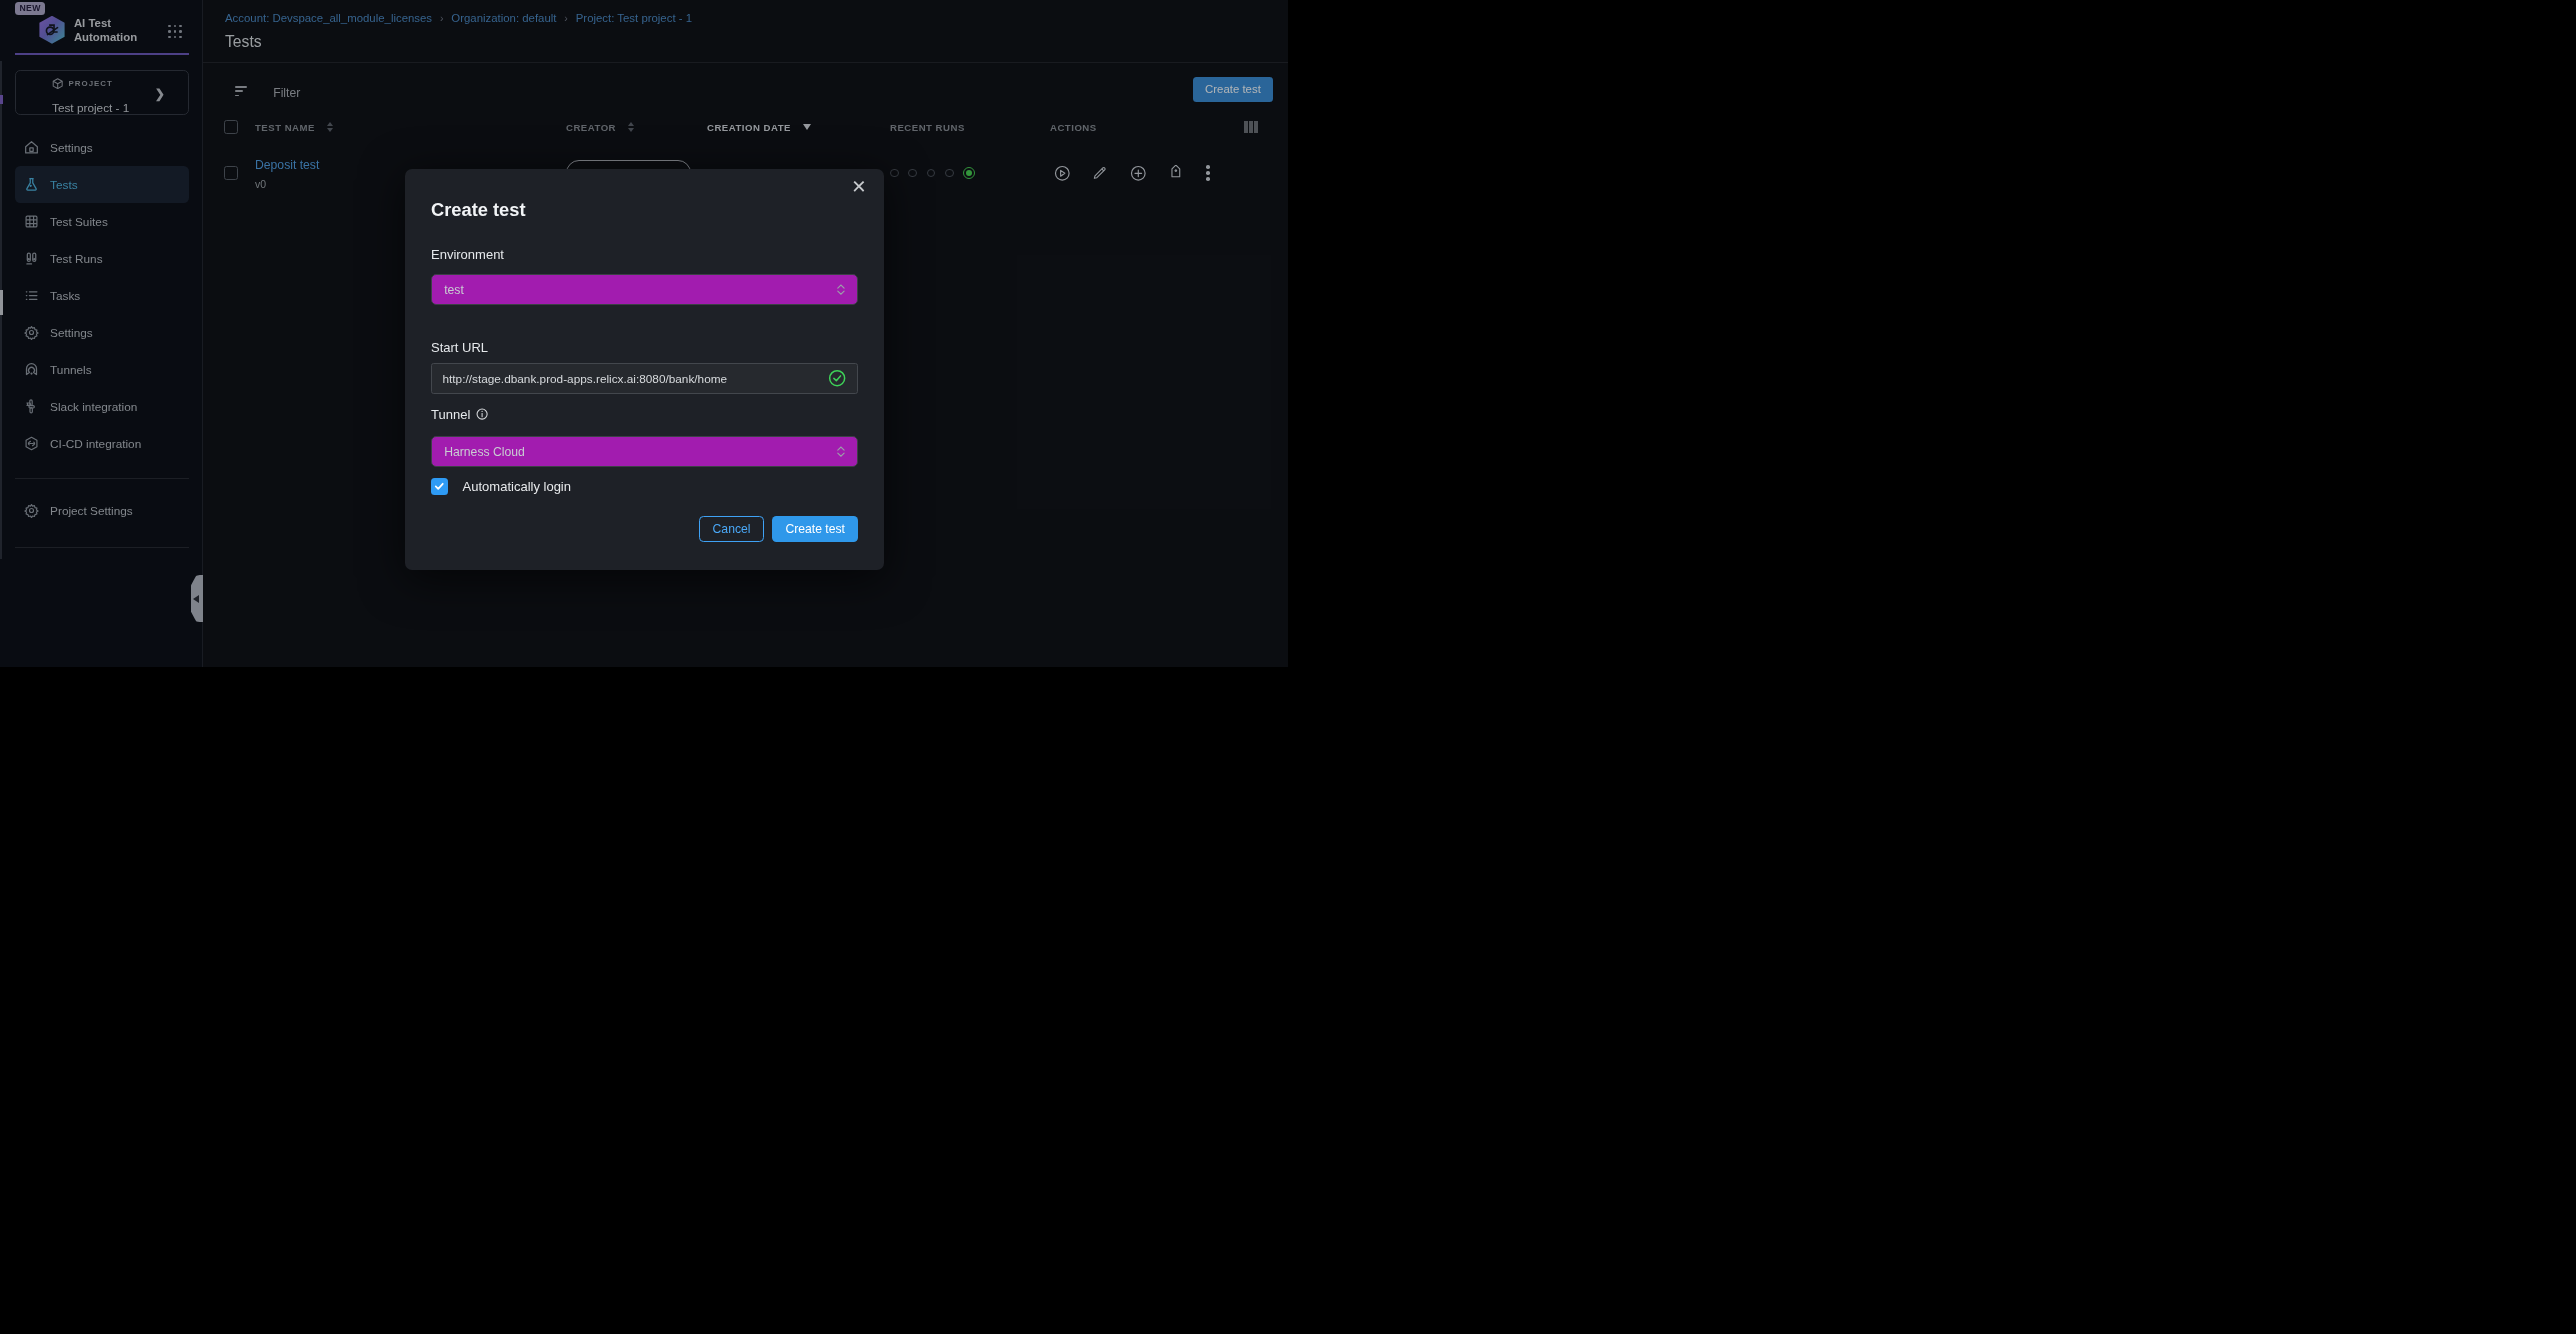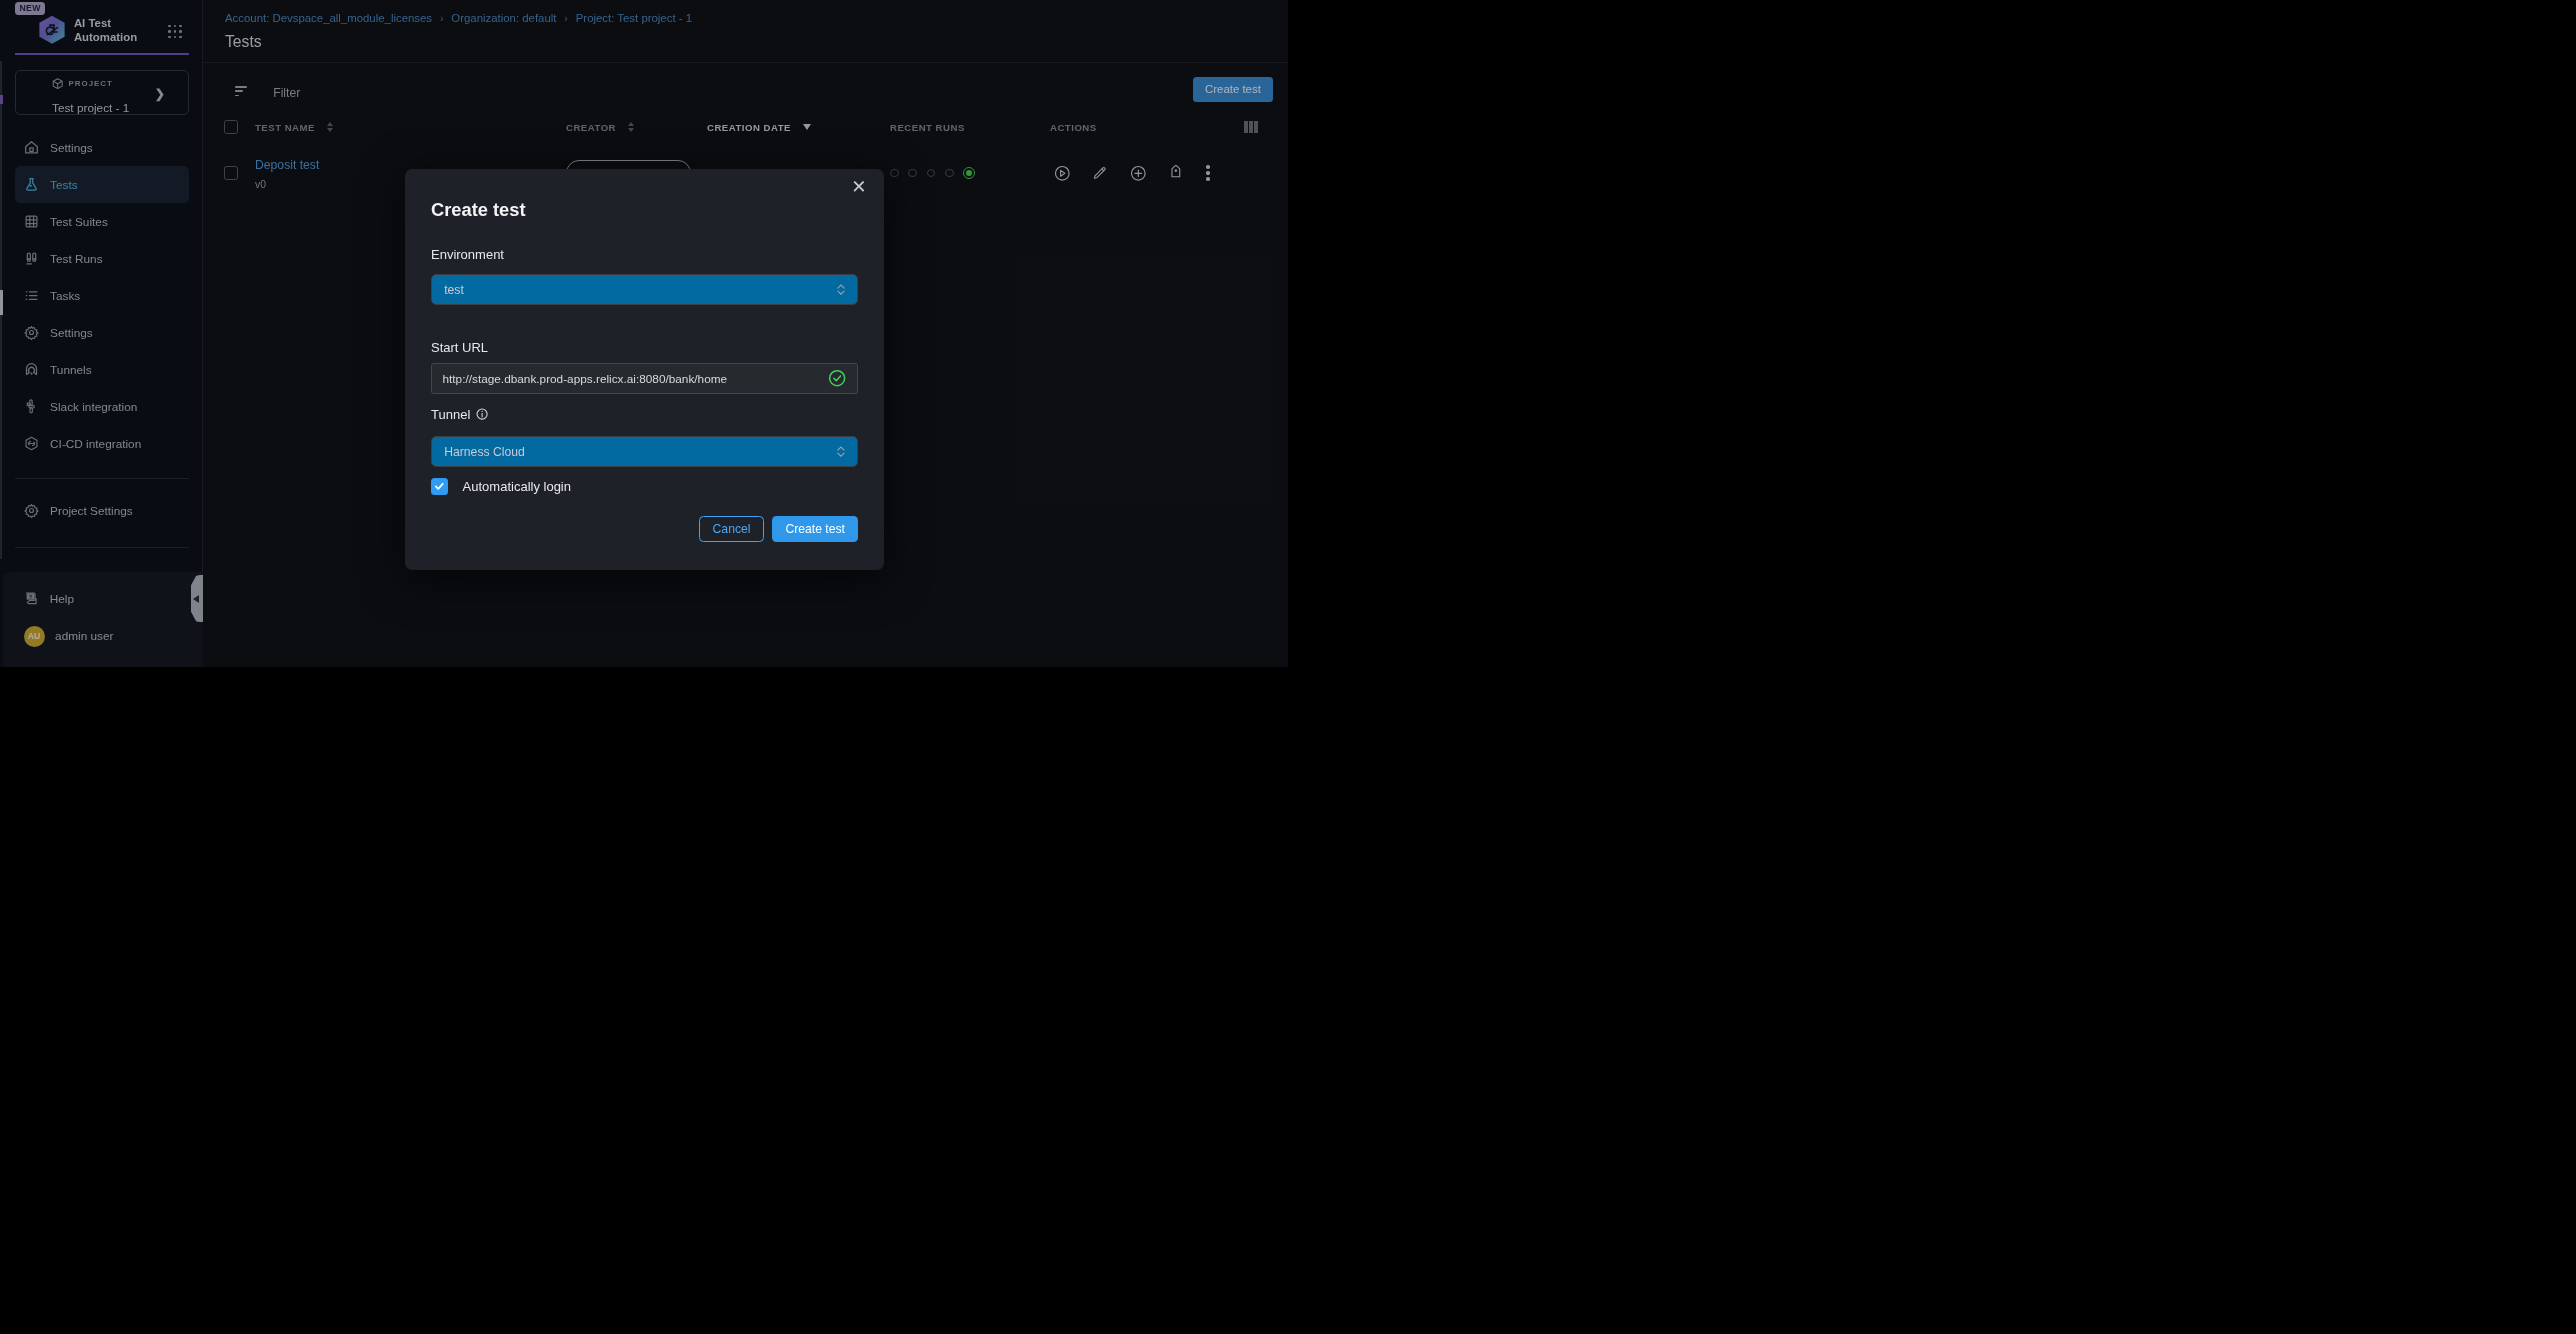--- a/index.html
+++ b/index.html
@@ -72,21 +72,21 @@
   .actions svg{ stroke:#c9ced6; cursor:pointer; }
   .kebab{ display:flex; flex-direction:column; gap:2.6px; cursor:pointer; }
   .kebab i{ width:3.5px; height:3.5px; border-radius:50%; background:#c9ced6; }
 
   
   .overlay{ position:absolute; inset:0; background:rgba(0,0,0,0.27); z-index:5; }
   .modal{ position:absolute; left:405px; top:169px; width:479px; height:401px; background:#1e2127; border-radius:7px; box-shadow:0 8.7px 44px rgba(0,0,0,.65); z-index:10; }
   .modal-close{ position:absolute; right:17.5px; top:8.7px; color:#c7cacd; font-size:18.3px; font-weight:300; cursor:pointer; line-height:1; }
   .modal-title{ position:absolute; left:26px; top:30px; color:#f2f4f6; font-size:18.3px; font-weight:bold; }
   .fld-label{ position:absolute; left:26px; color:#e6e9ec; font-size:13px; display:flex; align-items:center; gap:6.1px; }
-  .select{ position:absolute; left:26px; width:427px; height:31px; border:0.9px solid #3c4046; border-radius:5.2px; background:#0369a1; color:#c9cdd2; font-size:12.2px; display:flex; align-items:center; padding:0 12.2px; justify-content:space-between; cursor:pointer; }
+  .select{ position:absolute; left:26px; width:427px; height:31px; border:0.9px solid #3c4046; border-radius:5.2px; background:#a21caf; color:#c9cdd2; font-size:12.2px; display:flex; align-items:center; padding:0 12.2px; justify-content:space-between; cursor:pointer; }
   .chevrons{ display:flex; flex-direction:column; gap:0.9px; align-items:center; }
   .url-input{ position:absolute; left:26px; top:194px; width:427px; height:31px; background:#26292e; border:0.9px solid #43474d; border-radius:2.6px; display:flex; align-items:center; padding:0 10.5px; }
   .url-input input{ flex:1; background:transparent; border:none; outline:none; color:#d8dbde; font-size:11.8px; font-family:inherit; }
   .chk-row{ position:absolute; left:26px; top:309px; display:flex; align-items:center; gap:15px; }
   .chk{ width:16.6px; height:16.6px; background:#2e9bf5; border-radius:3.5px; display:flex; align-items:center; justify-content:center; cursor:pointer; }
   .chk-label{ color:#e8eaec; font-size:13px; }
   .modal-btns{ position:absolute; right:26px; top:347px; display:flex; gap:7.9px; }
   .btn-cancel{ height:26px; padding:0 13px; background:transparent; border:1.3px solid #3fa2f5; border-radius:4.4px; color:#4aa8f7; font-size:12.2px; font-family:inherit; cursor:pointer; }
   .btn-primary{ height:26px; padding:0 13px; background:#2f98ea; border:none; border-radius:4.4px; color:#fff; font-size:12.2px; font-family:inherit; cursor:pointer; }
 </style>
@@ -220,34 +220,20 @@
         <svg width="15" height="15" viewBox="0 0 18 18" fill="none" stroke-width="1.4" stroke-linejoin="round">
             <circle cx="9" cy="9" r="2.4"></circle>
             <path d="M9 1.8 l1.2 2 2.3-.6 .7 2.3 2.3 .7-.6 2.3 2 1.2-2 1.2 .6 2.3-2.3 .7-.7 2.3-2.3-.6-1.2 2-1.2-2-2.3 .6-.7-2.3-2.3-.7 .6-2.3-2-1.2 2-1.2-.6-2.3 2.3-.7 .7-2.3 2.3 .6z"></path>
           </svg>
         <span>Project Settings</span>
       </div>
     </div>
 
     <div class="side-rule" style="top:547px"></div>
 
-    <div class="bottom-panel">
-      <div class="bp-item" style="margin-top:19px">
-        <svg width="15.7" height="15.7" viewBox="0 0 18 18" fill="#9098a2" style="font-size:13.5px">
-            <path d="M2.5 2.5 h9 a1.2 1.2 0 0 1 1.2 1.2 v6 a1.2 1.2 0 0 1-1.2 1.2 h-5 l-2.7 2.2 a2.8 2.8 0 0 0 2.1 1.4 h8 v-6.3" stroke="#9098a2" stroke-width="1.3" fill="none" stroke-linejoin="round"></path>
-            <rect x="3" y="3" width="9" height="7" rx="1"></rect>
-            <text x="7.5" y="8.7" font-size="6.5" fill="#151a23" text-anchor="middle" font-weight="bold">?</text>
-          </svg>
-        <span>Help</span>
-      </div>
-      <div class="bp-item" style="margin-top:19px">
-        <span class="avatar">AU</span>
-        <span>admin user</span>
-      </div>
-    </div>
 
     <div class="collapse-tab">
       <span class="tri"></span>
     </div>
   </aside>
 
   <main class="main">
     <div class="breadcrumb">
       <span>Account: Devspace_all_module_licenses</span>
       <span class="crumb-sep">›</span>

